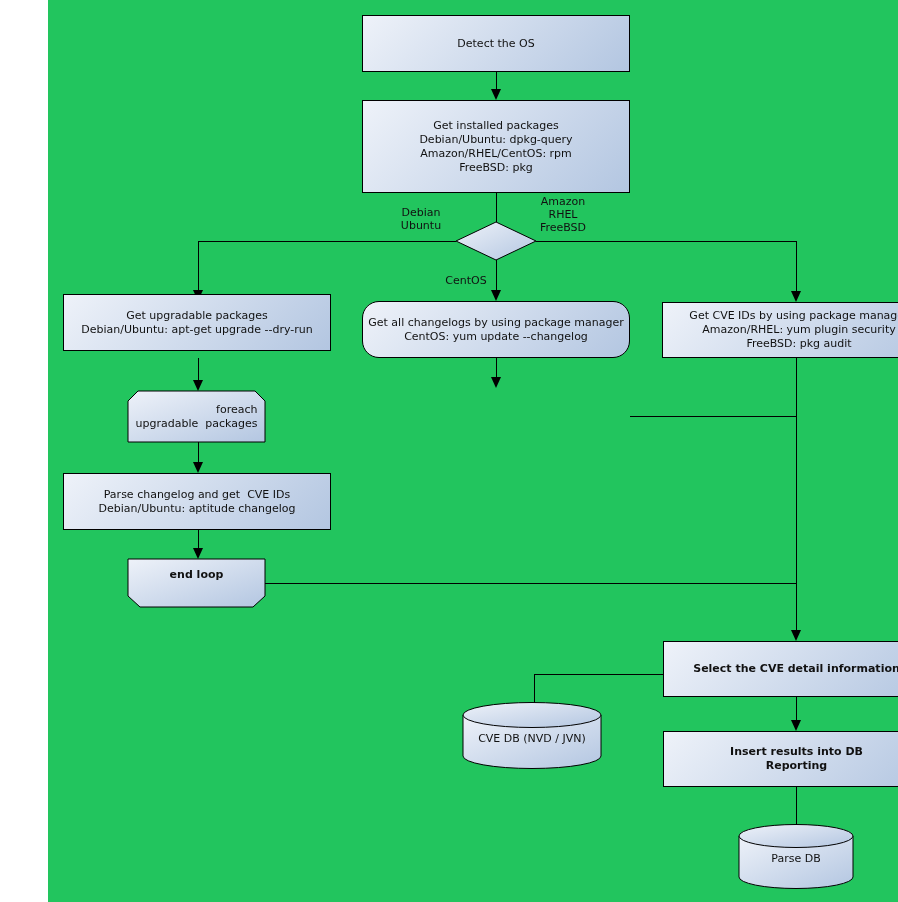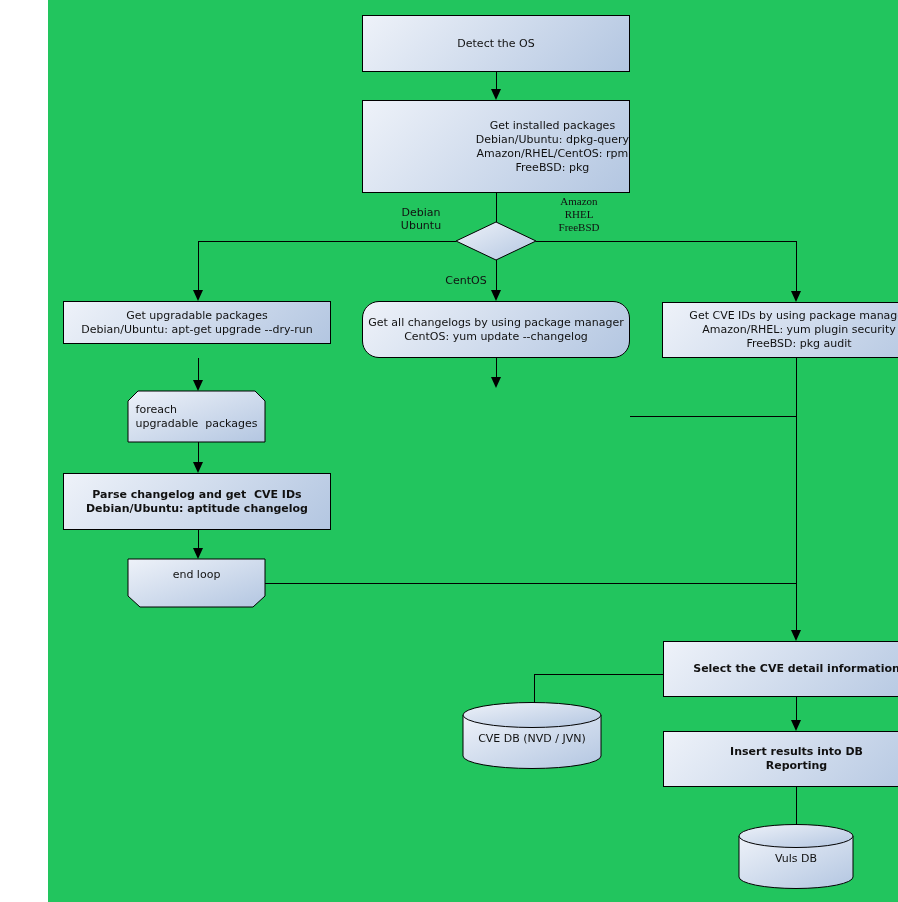--- a/index.html
+++ b/index.html
@@ -10,21 +10,21 @@
   }
   .wires { position:absolute; left:0; top:0; }
   .node {
     position:absolute; box-sizing:border-box;
     border:1px solid #000000;
     background:linear-gradient(135deg,#eef2f9 0%,#b3c6e1 100%);
     display:flex; align-items:center; justify-content:center; text-align:center;
   }
   .overlay {
     position:absolute; display:flex; align-items:center; justify-content:center;
-    text-align:left; pointer-events:none;
+    text-align:right; pointer-events:none;
   }
   .label { white-space:pre; }
   .edge-label {
     position:absolute; text-align:center; white-space:pre; line-height:13px;
   }
 </style>
 </head>
 <body>
 
 <div class="canvas">
@@ -82,33 +82,33 @@
     <g>
       <path d="M691,836 L691,877 A57,11.5 0 0 0 805,877 L805,836" fill="url(#ng)" stroke="#000000"></path>
       <ellipse cx="748" cy="836" rx="57" ry="11.5" fill="url(#ng)" stroke="#000000"></ellipse>
     </g>
   </svg>
 
   <div class="node" style="left:314px; top:15px; width:268px; height:57px;">
     <span class="label">Detect the OS</span>
   </div>
 
-  <div class="node" style="left:314px; top:100px; width:268px; height:93px;justify-content:flex-end;">
+  <div class="node" style="left:314px; top:100px; width:268px; height:93px;">
     <span class="label">Get installed packages
 Debian/Ubuntu: dpkg-query
 Amazon/RHEL/CentOS: rpm
 FreeBSD: pkg</span>
   </div>
 
-  <div class="node" style="left:15px; top:301px; width:268px; height:43px;">
+  <div class="node" style="left:15px; top:294px; width:268px; height:57px;">
     <span class="label">Get upgradable packages
 Debian/Ubuntu: apt-get upgrade --dry-run</span>
   </div>
 
-  <div class="node" style="left:15px; top:473px; width:268px; height:57px;font-weight:bold;">
+  <div class="node" style="left:15px; top:473px; width:268px; height:57px;">
     <span class="label">Parse changelog and get  CVE IDs
 Debian/Ubuntu: aptitude changelog</span>
   </div>
 
   <div class="node" style="left:314px; top:301px; width:268px; height:57px;border-radius:17px;">
     <span class="label">Get all changelogs by using package manager
 CentOS: yum update --changelog</span>
   </div>
 
 
@@ -125,34 +125,34 @@
   <div class="node" style="left:615px; top:731px; width:267px; height:56px;font-weight:bold;">
     <span class="label">Insert results into DB
 Reporting</span>
   </div>
 
   <div class="overlay" style="left:60px; top:391px; width:177px; height:51px;">
     <span class="label">foreach
 upgradable  packages</span>
   </div>
 
-  <div class="overlay" style="left:80px; top:559px; width:137px; height:32px;">
+  <div class="overlay" style="left:80px; top:559px; width:137px; height:32px;font-weight:bold;">
     <span class="label">end loop</span>
   </div>
 
   <div class="overlay" style="left:415px; top:717px; width:138px; height:44px;">
     <span class="label">CVE DB (NVD / JVN)</span>
   </div>
 
   <div class="overlay" style="left:691px; top:838px; width:114px; height:42px;">
-    <span class="label">Vuls DB</span>
+    <span class="label">Parse DB</span>
   </div>
 
   <div class="edge-label" style="left:333px; top:206px; width:80px;">Debian
 Ubuntu</div>
 
-  <div class="edge-label" style="left:496px; top:195px; width:70px;font-family:Liberation Serif, serif;">Amazon
+  <div class="edge-label" style="left:480px; top:195px; width:70px;">Amazon
 RHEL
 FreeBSD</div>
 
   <div class="edge-label" style="left:388px; top:274px; width:60px;">CentOS</div>
 
 </div>
 
 </body></html>

